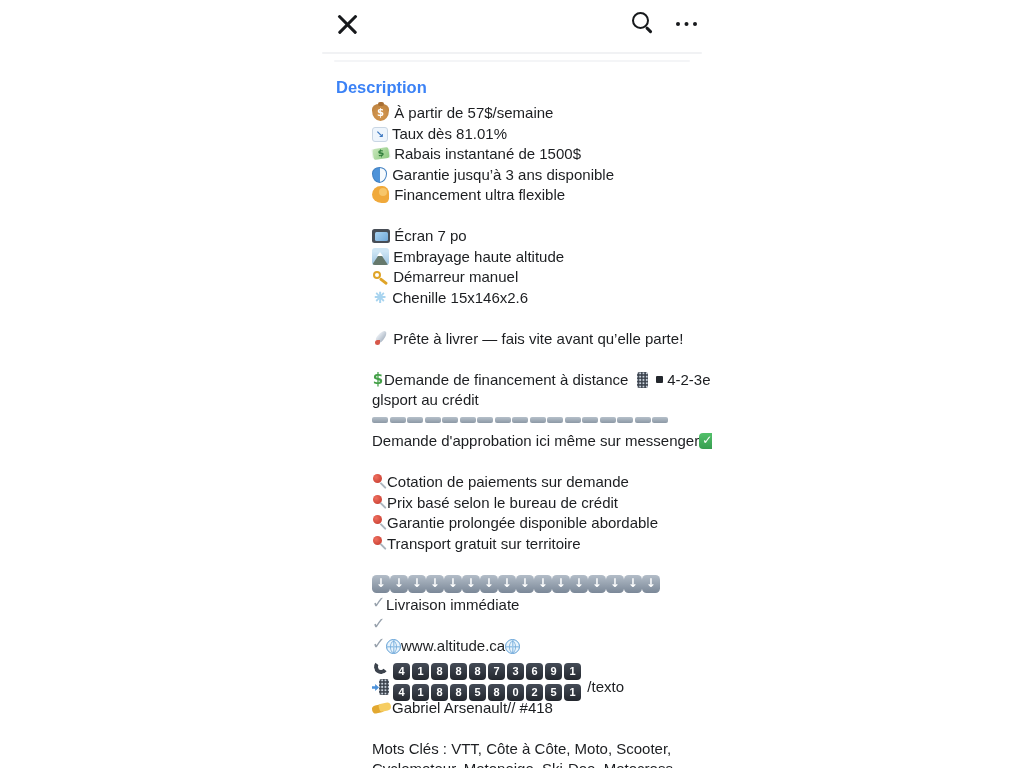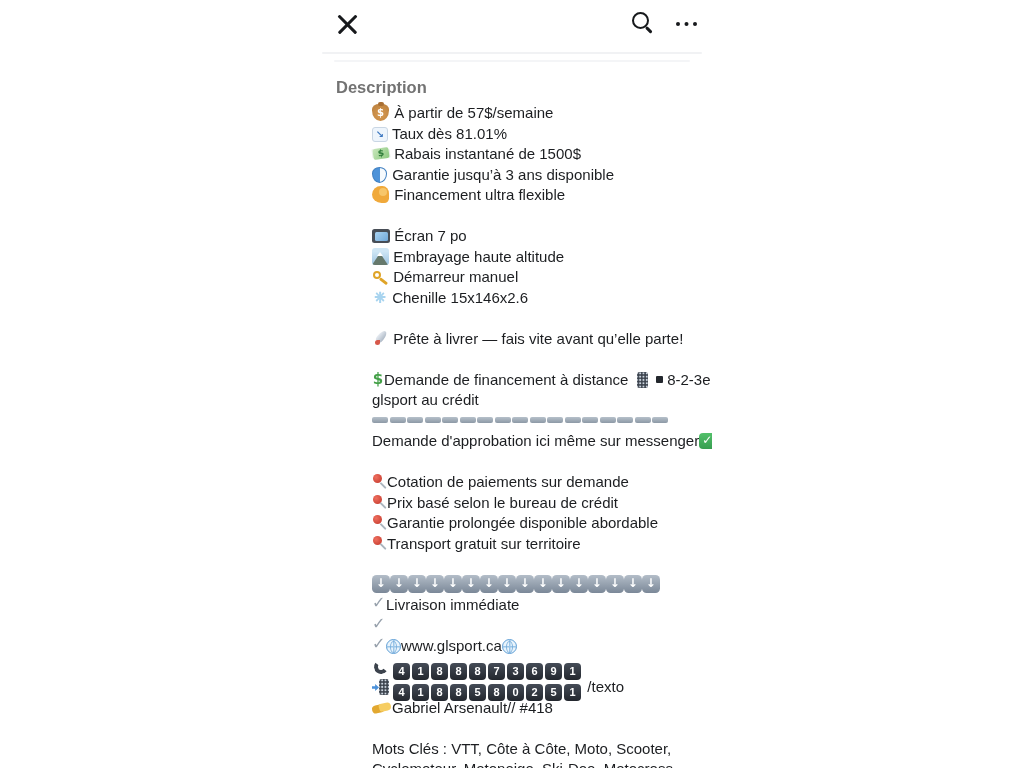--- a/index.html
+++ b/index.html
@@ -14,21 +14,21 @@
   .close-btn::before{transform:rotate(45deg);}
   .close-btn::after{transform:rotate(-45deg);}
   .search-btn{width:26px;height:26px;}
   .search-btn::before{content:"";position:absolute;left:1px;top:1px;width:17px;height:17px;border:2.4px solid #17191c;border-radius:50%;box-sizing:border-box;}
   .search-btn::after{content:"";position:absolute;left:16px;top:15.5px;width:8px;height:2.6px;background:#17191c;border-radius:1.5px;transform:rotate(45deg);transform-origin:0 0;}
   .more-btn{width:24px;height:26px;}
   .more-btn::before{content:"";position:absolute;left:0;top:11px;width:4.2px;height:4.2px;border-radius:50%;background:#17191c;box-shadow:8.5px 0 0 #17191c,17px 0 0 #17191c;}
   .div1{height:2px;background:#f1f2f4;margin:5px 10px 0 10px;border-radius:1px;}
   .div2{height:2px;background:#f4f5f7;margin:6px 22px 0 22px;border-radius:1px;}
   
-  .section-title{margin:16px 0 0 24px;font-size:16.5px;font-weight:bold;color:#737373;line-height:19px;}
+  .section-title{margin:16px 0 0 24px;font-size:16.5px;font-weight:bold;color:#3b82f6;line-height:19px;}
   .desc-body{margin-top:6px;padding-left:24px;}
   .line{height:20.5px;line-height:20.5px;font-size:15px;white-space:pre;margin-left:36px;}
   .txt{white-space:pre;}
   
   .emj{display:inline-block;position:relative;width:17px;height:17px;vertical-align:-3px;}
   .e-money-bag{background:radial-gradient(circle at 50% 62%,#d89a52,#b87e3c);border-radius:42% 42% 50% 50%/30% 30% 62% 62%;margin-right:1px;}
   .e-money-bag::before{content:"";position:absolute;top:-2px;left:5.5px;width:6px;height:4px;background:#a96f33;border-radius:2px;}
   .e-money-bag::after{content:"$";position:absolute;left:0;right:0;top:3px;text-align:center;color:#fff;font:bold 10px/12px "DejaVu Sans",sans-serif;}
   .e-chart-decreasing{width:16px;height:15px;background:#eef5fc;border:1px solid #c9d6e4;border-radius:3px;box-sizing:border-box;}
   .e-chart-decreasing::after{content:"\2198";position:absolute;left:0;right:0;top:0;text-align:center;color:#3b76c0;font:bold 10px/13px "DejaVu Sans",sans-serif;}
@@ -101,34 +101,34 @@
       <div class="line"><span class="emj e-shield"></span><span class="txt"> Garantie jusqu’à 3 ans disponible</span></div>
       <div class="line"><span class="emj e-flexed-biceps"></span><span class="txt"> Financement ultra flexible</span></div>
       <div class="line">&nbsp;</div>
       <div class="line"><span class="emj e-television"></span><span class="txt"> Écran 7 po</span></div>
       <div class="line"><span class="emj e-snow-capped-mountain"></span><span class="txt"> Embrayage haute altitude</span></div>
       <div class="line"><span class="emj e-key"></span><span class="txt"> Démarreur manuel</span></div>
       <div class="line"><span class="emj e-snowflake"></span><span class="txt"> Chenille 15x146x2.6</span></div>
       <div class="line">&nbsp;</div>
       <div class="line"><span class="emj e-rocket"></span><span class="txt"> Prête à livrer — fais vite avant qu’elle parte!</span></div>
       <div class="line">&nbsp;</div>
-      <div class="line"><span class="emj e-heavy-dollar-sign"></span><span class="txt">Demande de financement à distance  </span><span class="emj e-mobile-phone"></span><span class="txt">  </span><span class="emj e-black-small-square"></span><span class="txt"> 8-2-3e</span></div>
+      <div class="line"><span class="emj e-heavy-dollar-sign"></span><span class="txt">Demande de financement à distance  </span><span class="emj e-mobile-phone"></span><span class="txt">  </span><span class="emj e-black-small-square"></span><span class="txt"> 4-2-3e</span></div>
       <div class="line"><span class="txt">glsport au crédit</span></div>
       <div class="line"><span class="emj e-heavy-minus"></span><span class="emj e-heavy-minus"></span><span class="emj e-heavy-minus"></span><span class="emj e-heavy-minus"></span><span class="emj e-heavy-minus"></span><span class="emj e-heavy-minus"></span><span class="emj e-heavy-minus"></span><span class="emj e-heavy-minus"></span><span class="emj e-heavy-minus"></span><span class="emj e-heavy-minus"></span><span class="emj e-heavy-minus"></span><span class="emj e-heavy-minus"></span><span class="emj e-heavy-minus"></span><span class="emj e-heavy-minus"></span><span class="emj e-heavy-minus"></span><span class="emj e-heavy-minus"></span><span class="emj e-heavy-minus"></span></div>
       <div class="line"><span class="txt">Demande d'approbation ici même sur messenger</span><span class="emj e-check-mark-button"></span></div>
       <div class="line">&nbsp;</div>
       <div class="line"><span class="emj e-pushpin"></span><span class="txt">Cotation de paiements sur demande</span></div>
       <div class="line"><span class="emj e-pushpin"></span><span class="txt">Prix basé selon le bureau de crédit</span></div>
       <div class="line"><span class="emj e-pushpin"></span><span class="txt">Garantie prolongée disponible abordable</span></div>
       <div class="line"><span class="emj e-pushpin"></span><span class="txt">Transport gratuit sur territoire</span></div>
       <div class="line">&nbsp;</div>
       <div class="line"><span class="emj e-arrow-down-button"></span><span class="emj e-arrow-down-button"></span><span class="emj e-arrow-down-button"></span><span class="emj e-arrow-down-button"></span><span class="emj e-arrow-down-button"></span><span class="emj e-arrow-down-button"></span><span class="emj e-arrow-down-button"></span><span class="emj e-arrow-down-button"></span><span class="emj e-arrow-down-button"></span><span class="emj e-arrow-down-button"></span><span class="emj e-arrow-down-button"></span><span class="emj e-arrow-down-button"></span><span class="emj e-arrow-down-button"></span><span class="emj e-arrow-down-button"></span><span class="emj e-arrow-down-button"></span><span class="emj e-arrow-down-button"></span></div>
       <div class="line"><span class="emj e-check-mark"></span><span class="txt">Livraison immédiate</span></div>
       <div class="line"><span class="emj e-check-mark"></span></div>
-      <div class="line"><span class="emj e-check-mark"></span><span class="emj e-globe"></span><span class="txt">www.glsport.ca</span><span class="emj e-globe"></span></div>
+      <div class="line"><span class="emj e-check-mark"></span><span class="emj e-globe"></span><span class="txt">www.altitude.ca</span><span class="emj e-globe"></span></div>
       <div class="line"><span class="emj e-telephone-receiver"></span><span class="txt"> </span><span class="emj e-keycap">4</span><span class="emj e-keycap">1</span><span class="emj e-keycap">8</span><span class="emj e-keycap">8</span><span class="emj e-keycap">8</span><span class="emj e-keycap">7</span><span class="emj e-keycap">3</span><span class="emj e-keycap">6</span><span class="emj e-keycap">9</span><span class="emj e-keycap">1</span></div>
       <div class="line"><span class="emj e-mobile-phone-arrow"></span><span class="txt"> </span><span class="emj e-keycap">4</span><span class="emj e-keycap">1</span><span class="emj e-keycap">8</span><span class="emj e-keycap">8</span><span class="emj e-keycap">5</span><span class="emj e-keycap">8</span><span class="emj e-keycap">0</span><span class="emj e-keycap">2</span><span class="emj e-keycap">5</span><span class="emj e-keycap">1</span><span class="txt"> /texto</span></div>
       <div class="line"><span class="emj e-handshake"></span><span class="txt">Gabriel Arsenault// #418</span></div>
       <div class="line">&nbsp;</div>
       <div class="line"><span class="txt">Mots Clés : VTT, Côte à Côte, Moto, Scooter,</span></div>
       <div class="line"><span class="txt">Cyclomoteur, Motoneige, Ski-Doo, Motocross,</span></div>
     </div>
 </div>
 
 </body></html>

